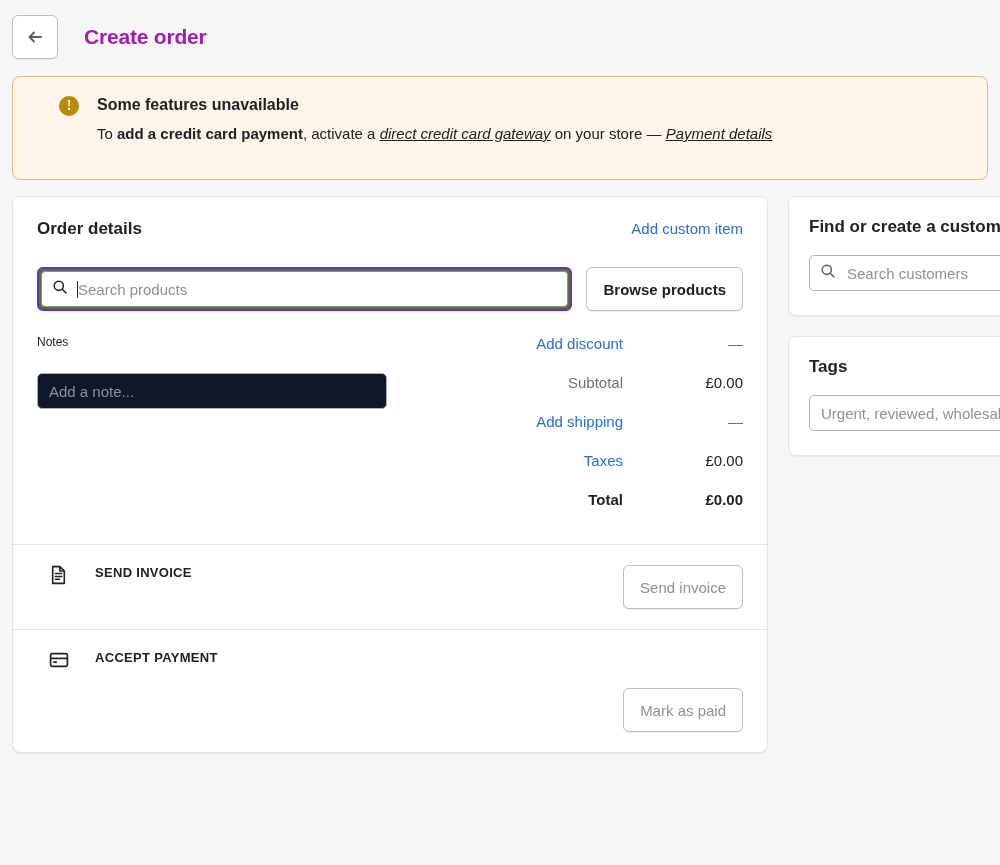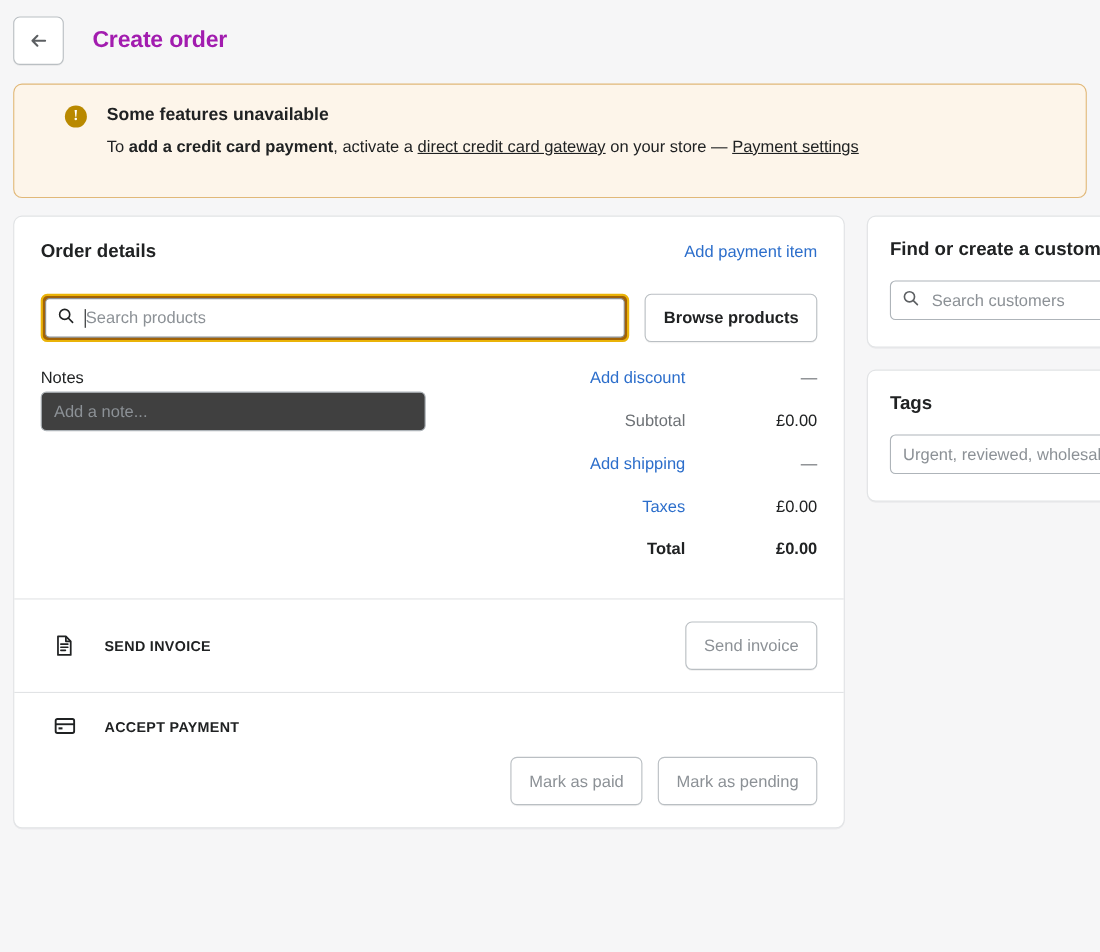--- a/index.html
+++ b/index.html
@@ -69,20 +69,21 @@
     color: #202223;
     line-height: 24px;
     margin-top: 5px;
     white-space: nowrap;
   }
   .banner-text b { font-weight: bold; }
   .banner-link {
     color: #202223;
     text-decoration: underline;
     cursor: pointer;
+    font-style: italic;
   }
 
   
   .layout {
     display: flex;
     align-items: flex-start;
     padding: 0 12px;
     margin-top: 16px;
     gap: 20px;
   }
@@ -103,24 +104,24 @@
   }
   .od-title { font-size: 17px; font-weight: bold; }
   .link {
     color: #2c6ecb; font-size: 15px; cursor: pointer;
     text-decoration: none;
   }
   .search-row { display: flex; gap: 14px; margin-top: 28px; }
   .search-wrap {
     flex: 1;
     position: relative;
-    border: 2px solid #eab308;
+    border: 2px solid #6d28d9;
     border-radius: 6px;
     padding: 2px;
-    background: #a16207;
+    background: #4d7c0f;
   }
   .search-field {
     border: 1px solid #8c9196;
     border-radius: 4px;
     height: 36px;
     display: flex; align-items: center;
     padding: 0 10px;
     background: #fff;
   }
   .search-field svg { flex: none; }
@@ -151,26 +152,26 @@
     font-weight: normal;
     cursor: default;
   }
 
   
   .mid {
     display: flex;
     padding: 0 24px 36px 24px;
   }
   .notes-col { width: 372px; flex: none; }
-  .notes-label { font-size: 15px; color: #202223; margin-bottom: 4px; }
+  .notes-label { font-size: 12px; color: #202223; margin-bottom: 24px; }
   .note-input {
     width: 350px; height: 36px;
     border: 1px solid #aeb4b9;
     border-radius: 5px;
-    background: #404040;
+    background: #0f172a;
     display: flex; align-items: center;
     padding: 0 10px;
   }
   .totals { flex: 1; }
   .t-row {
     display: flex; align-items: baseline;
     justify-content: flex-end;
     margin-bottom: 22px;
     font-size: 15px;
   }
@@ -180,21 +181,21 @@
     width: 120px; text-align: right;
   }
   .t-muted { color: #6d7175; }
   .t-strong { font-weight: bold; color: #202223; }
 
   
   .sect {
     border-top: 1px solid #e1e3e5;
     padding: 20px 24px;
   }
-  .sect-head { display: flex; align-items: center; }
+  .sect-head { display: flex; }
   .sect-icon { width: 20px; height: 20px; flex: none; margin-left: 12px; }
   .sect-title {
     font-size: 13px; font-weight: bold;
     letter-spacing: 0.3px;
     margin-left: 26px;
     color: #202223;
   }
   .sect-head .spacer { flex: 1; }
   .pay-btns {
     display: flex; justify-content: flex-end; gap: 14px;
@@ -229,33 +230,33 @@
   </div>
   <div class="page-title">Create order</div>
 </div>
 
 <div class="banner">
   <div class="banner-icon">
     <span>!</span>
   </div>
   <div class="banner-body">
     <div class="banner-title">Some features unavailable</div>
-    <div class="banner-text"><span>To </span><b>add a credit card payment</b><span>, activate a </span><span class="banner-link">direct credit card gateway</span><span> on your store — </span><span class="banner-link">Payment settings</span></div>
+    <div class="banner-text"><span>To </span><b>add a credit card payment</b><span>, activate a </span><span class="banner-link">direct credit card gateway</span><span> on your store — </span><span class="banner-link">Payment details</span></div>
   </div>
 </div>
 
 <div class="layout">
 
   <div class="col-main">
     <div class="card">
 
       <div class="od-top">
         <div class="od-head">
           <div class="od-title">Order details</div>
-          <div class="link">Add payment item</div>
+          <div class="link">Add custom item</div>
         </div>
 
         <div class="search-row">
           <div class="search-wrap">
             <div class="search-field">
               <span>
                 <svg width="16" height="16" viewBox="0 0 16 16" fill="none">
                   <circle cx="6.8" cy="6.8" r="4.6" stroke="#202223" stroke-width="1.5"></circle>
                   <path d="M10.3 10.3L14 14" stroke="#202223" stroke-width="1.5" stroke-linecap="round"></path>
                 </svg>
@@ -321,21 +322,20 @@
             <svg width="20" height="20" viewBox="0 0 20 20" fill="none">
               <rect x="1.6" y="3.6" width="16.8" height="12.8" rx="1.6" stroke="#202223" stroke-width="1.7"></rect>
               <path d="M1.6 8.4h16.8" stroke="#202223" stroke-width="1.7"></path>
               <rect x="4.2" y="11.2" width="3.6" height="1.9" fill="#202223"></rect>
             </svg>
           </span>
           <span class="sect-title">ACCEPT PAYMENT</span>
         </div>
         <div class="pay-btns">
           <button class="btn btn-disabled">Mark as paid</button>
-          <button class="btn btn-disabled">Mark as pending</button>
         </div>
       </div>
 
     </div>
   </div>
 
   <div class="col-side">
     <div class="card side-card">
       <div class="side-title">Find or create a customer</div>
       <div class="side-input">

